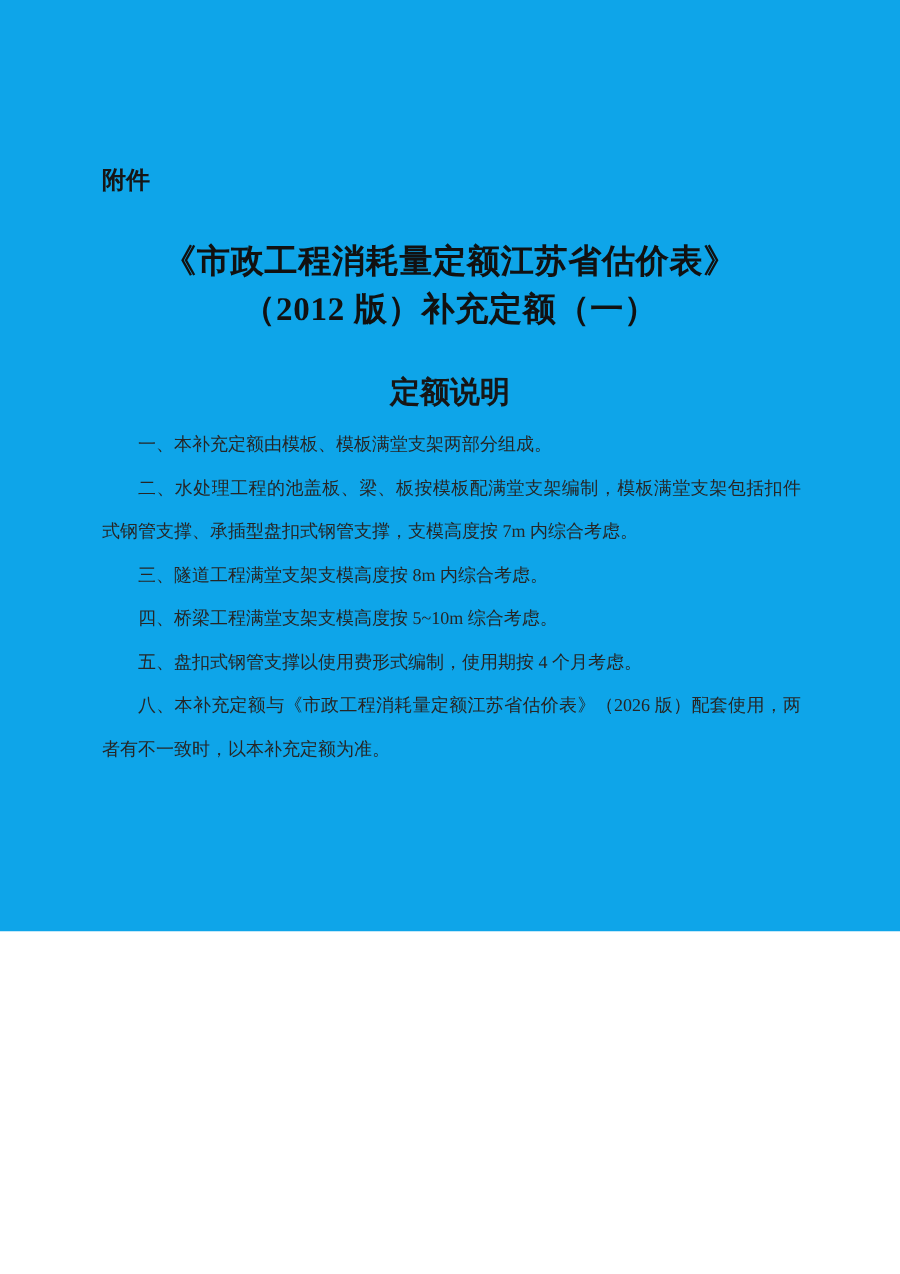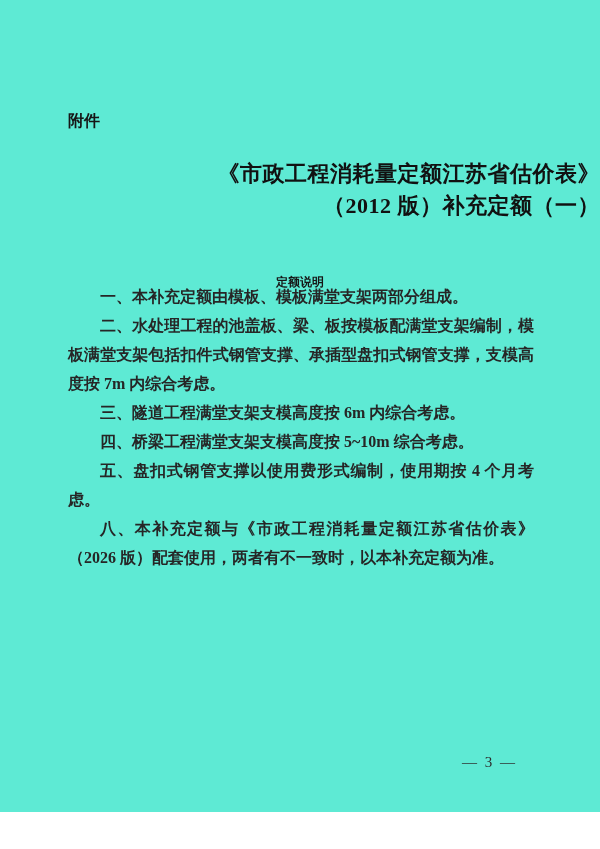--- a/index.html
+++ b/index.html
@@ -3,73 +3,71 @@
 <meta charset="utf-8">
 <style>
   html, body {
     margin: 0;
     padding: 0;
     background: #ffffff;
   }
   .page {
     position: relative;
     width: 600px;
-    height: 812px;
-    background: #5eead4;
+    height: 621px;
+    background: #0ea5e9;
     overflow: hidden;
     font-family: "Liberation Serif", "DejaVu Serif", serif;
     color: #222222;
   }
   .attachment-label {
     position: absolute;
     left: 68px;
     top: 110px;
     font-family: "Liberation Sans", "DejaVu Sans", sans-serif;
     font-weight: bold;
     font-size: 16px;
     line-height: 22px;
     color: #161616;
   }
   .doc-title {
     position: absolute;
     left: 0;
     right: 0;
     top: 158px;
-    text-align: right;
+    text-align: center;
     font-family: "Liberation Serif", "DejaVu Serif", serif;
     font-weight: bold;
     font-size: 22px;
     line-height: 32px;
     color: #111111;
     letter-spacing: 0.5px;
   }
   .section-heading {
     position: absolute;
     left: 0;
     right: 0;
     top: 251px;
     text-align: center;
     font-family: "Liberation Sans", "DejaVu Sans", sans-serif;
     font-weight: bold;
-    font-size: 12px;
+    font-size: 20px;
     line-height: 22px;
     color: #161616;
-    margin-top: 20px;
   }
   .body-text {
     position: absolute;
     left: 68px;
     top: 282px;
     width: 466px;
-    font-size: 16px;
+    font-size: 12px;
     line-height: 29px;
     text-align: justify;
     text-justify: inter-ideograph;
     color: #262626;
-    font-weight: bold;
   }
   .body-text p {
     margin: 0;
     padding: 0;
     text-indent: 2em;
   }
   .page-number {
     position: absolute;
     top: 752px;
     right: 83px;
@@ -89,21 +87,21 @@
   <div class="doc-title">
     <div>《市政工程消耗量定额江苏省估价表》</div>
     <div>（2012 版）补充定额（一）</div>
   </div>
 
   <div class="section-heading">定额说明</div>
 
   <div class="body-text">
     <p>一、本补充定额由模板、模板满堂支架两部分组成。</p>
     <p>二、水处理工程的池盖板、梁、板按模板配满堂支架编制，模板满堂支架包括扣件式钢管支撑、承插型盘扣式钢管支撑，支模高度按 7m 内综合考虑。</p>
-    <p>三、隧道工程满堂支架支模高度按 6m 内综合考虑。</p>
+    <p>三、隧道工程满堂支架支模高度按 8m 内综合考虑。</p>
     <p>四、桥梁工程满堂支架支模高度按 5~10m 综合考虑。</p>
     <p>五、盘扣式钢管支撑以使用费形式编制，使用期按 4 个月考虑。</p>
     <p>八、本补充定额与《市政工程消耗量定额江苏省估价表》（2026 版）配套使用，两者有不一致时，以本补充定额为准。</p>
   </div>
 
   <div class="page-number">— 3 —</div>
 
 </div>
 
 </body></html>

